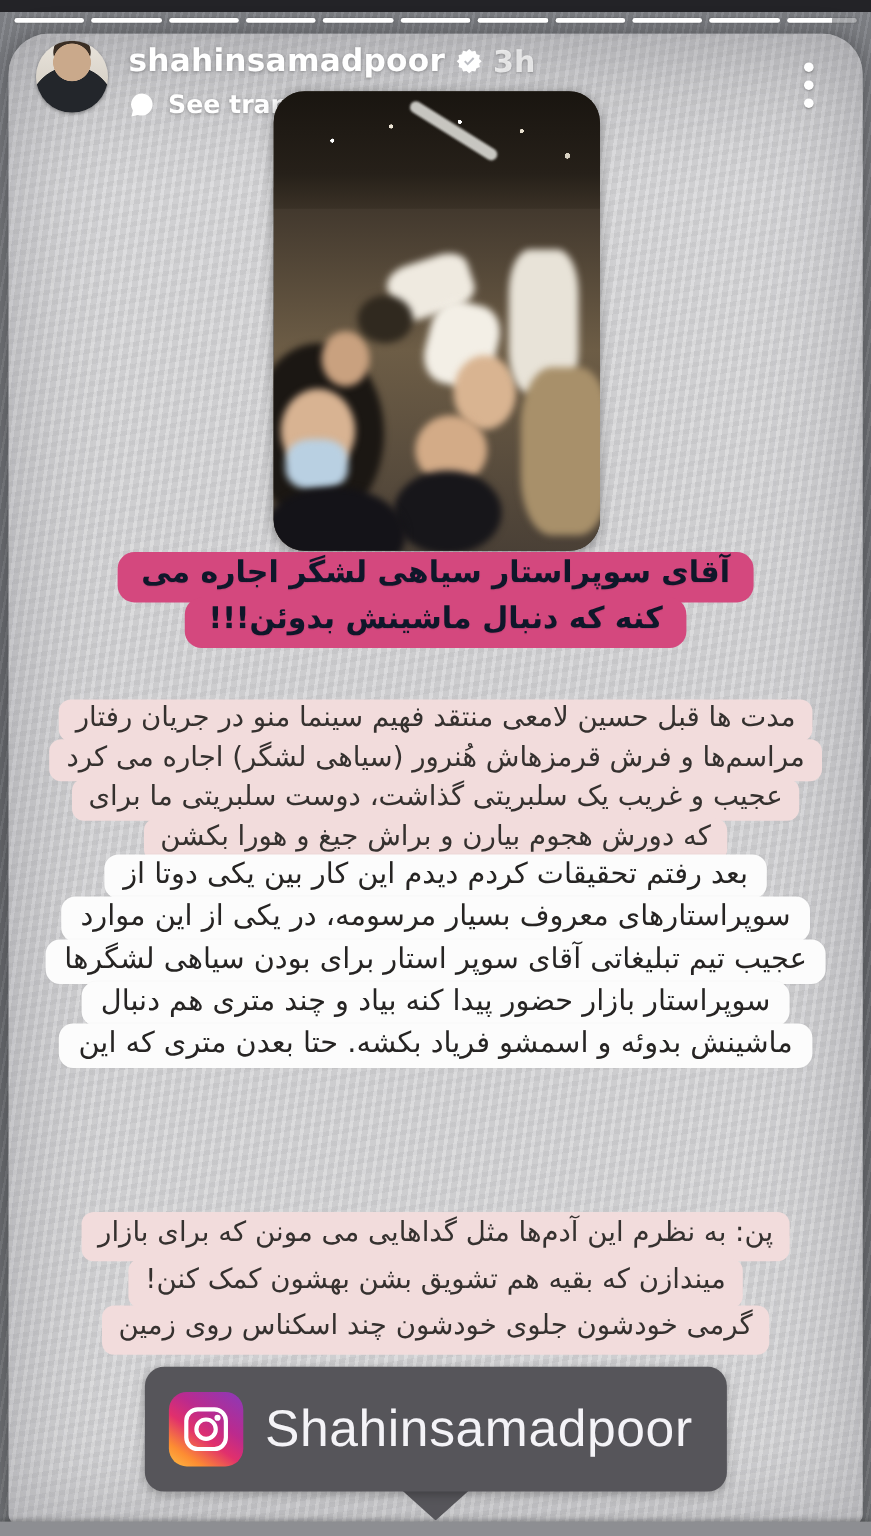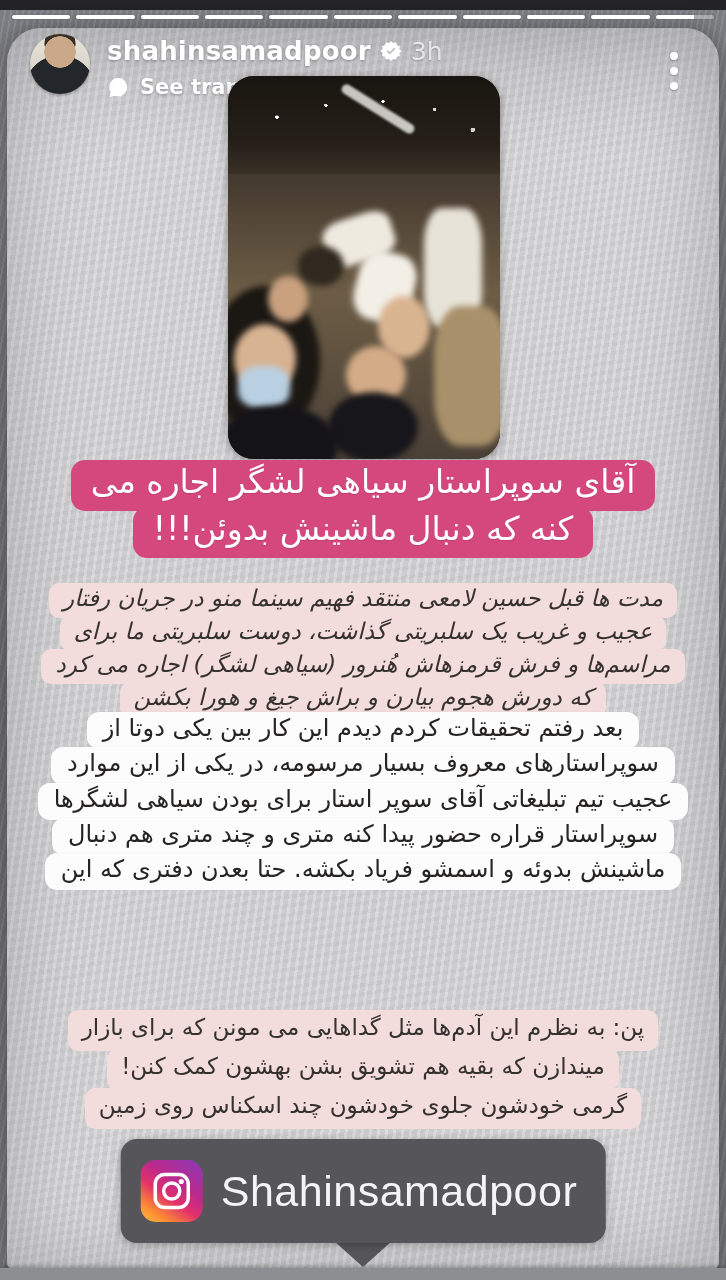--- a/index.html
+++ b/index.html
@@ -37,21 +37,21 @@
       radial-gradient(circle at 50% 30%, #caa98b 0 30%, transparent 31%),
       radial-gradient(circle at 50% 16%, #3a2e24 0 26%, transparent 27%),
       radial-gradient(circle at 50% 95%, #23262b 0 55%, transparent 56%),
       linear-gradient(180deg,#e9e4dc 0%,#d8d2c8 60%,#b9b4ac 100%);
     box-shadow:0 1px 3px rgba(0,0,0,.35);}
   .hdr-text{position:absolute;left:100px;top:8px;}
   .hdr-row{display:flex;align-items:center;gap:9px;}
   .username{color:#fff;font-size:26px;font-weight:bold;letter-spacing:.2px;
     text-shadow:0 1px 3px rgba(0,0,0,.30);}
   .badge{width:22px;height:22px;flex:0 0 auto;}
-  .timestamp{color:rgba(255,255,255,.75);font-size:25px;text-shadow:0 1px 2px rgba(0,0,0,.25);}
+  .timestamp{color:rgba(255,255,255,.75);font-size:25px;text-shadow:0 1px 2px rgba(0,0,0,.25);font-weight:bold;}
   .translate-row{display:flex;align-items:center;gap:10px;margin-top:9px;}
   .bubble-icon{width:23px;height:23px;flex:0 0 auto;}
   .translate-label{color:#fff;font-size:21px;font-weight:bold;text-shadow:0 1px 3px rgba(0,0,0,.30);}
   .kebab{position:absolute;right:30px;top:20px;width:22px;display:flex;flex-direction:column;
     align-items:center;gap:7px;padding:4px;cursor:pointer;}
   .kebab i{width:8px;height:8px;border-radius:50%;background:#fff;box-shadow:0 1px 2px rgba(0,0,0,.3);}
 
   
   .video{position:absolute;left:221px;top:48px;width:272px;height:383px;border-radius:26px;
     overflow:hidden;background:#2a241b;box-shadow:0 2px 10px rgba(0,0,0,.35);}
@@ -66,26 +66,26 @@
   .video .beam{position:absolute;left:108px;top:28px;width:84px;height:10px;background:rgba(255,255,250,.75);
     transform:rotate(32deg);border-radius:5px;filter:blur(1px);}
   .crowd{position:absolute;left:0;top:80px;right:0;bottom:0;
     background:linear-gradient(180deg,#3c332a 0%,#6d5d46 45%,#4a4036 100%);}
   .blob{position:absolute;border-radius:50%;filter:blur(3px);}
 
   
   .tblock{position:absolute;left:0;right:0;text-align:center;direction:rtl;z-index:3;}
   .tblock .line{display:table;margin:0 auto;white-space:nowrap;}
   .title-block{top:436px;}
-  .title-block .line{background:#d4487e;color:#ffffff;font-size:33px;font-weight:400;
+  .title-block .line{background:#d4487e;color:#0f172a;font-size:25px;font-weight:700;
     padding:3px 20px 10px;border-radius:14px;margin-top:-4px;line-height:1.15;
     text-shadow:0 1px 1px rgba(0,0,0,.1);}
   .pale .line{background:#f2dcdc;color:#35312f;border-radius:10px;margin-top:-2px;}
   .intro-block{top:557px;}
-  .intro-block .line{font-size:23px;padding:2px 14px 6px;line-height:1.18;font-style:italic;}
+  .intro-block .line{font-size:23px;padding:2px 14px 6px;line-height:1.18;}
   .body-block{top:686px;}
   .body-block .line{background:#fcfcfc;color:#262423;font-size:24px;padding:2px 16px 6px;
     border-radius:12px;margin-top:-2px;line-height:1.22;
     box-shadow:0 0 0 1px rgba(0,0,0,.015);}
   .ps-block{top:984px;}
   .ps-block .line{font-size:23px;padding:3px 14px 8px;line-height:1.30;}
 
   
   .mention{position:absolute;left:50%;top:1111px;transform:translateX(-50%);
     background:#56555a;border-radius:16px;height:104px;display:flex;align-items:center;
@@ -167,32 +167,32 @@
 
   <div class="tblock title-block">
 
   <div class="line">آقای سوپراستار سیاهی لشگر اجاره می</div>
       <div class="line">کنه که دنبال ماشینش بدوئن!!!</div>
     </div>
 
   <div class="tblock pale intro-block">
 
   <div class="line">مدت ها قبل حسین لامعی منتقد فهیم سینما منو در جریان رفتار</div>
+      <div class="line">مراسم‌ها و فرش قرمزهاش هُنرور (سیاهی لشگر) اجاره می کرد</div>
       <div class="line">عجیب و غریب یک سلبریتی گذاشت، دوست سلبریتی ما برای</div>
-      <div class="line">مراسم‌ها و فرش قرمزهاش هُنرور (سیاهی لشگر) اجاره می کرد</div>
       <div class="line">که دورش هجوم بیارن و براش جیغ و هورا بکشن</div>
     </div>
 
   <div class="tblock body-block">
 
   <div class="line">بعد رفتم تحقیقات کردم دیدم این کار بین یکی دوتا از</div>
       <div class="line">سوپراستارهای معروف بسیار مرسومه، در یکی از این موارد</div>
       <div class="line">عجیب تیم تبلیغاتی آقای سوپر استار برای بودن سیاهی لشگرها</div>
-      <div class="line">سوپراستار قراره حضور پیدا کنه متری و چند متری هم دنبال</div>
-      <div class="line">ماشینش بدوئه و اسمشو فریاد بکشه. حتا بعدن دفتری که این</div>
+      <div class="line">سوپراستار بازار حضور پیدا کنه بیاد و چند متری هم دنبال</div>
+      <div class="line">ماشینش بدوئه و اسمشو فریاد بکشه. حتا بعدن متری که این</div>
     </div>
 
   <div class="tblock pale ps-block">
 
   <div class="line">پن: به نظرم این آدم‌ها مثل گداهایی می مونن که برای بازار</div>
       <div class="line">میندازن که بقیه هم تشویق بشن بهشون کمک کنن!</div>
       <div class="line">گرمی خودشون جلوی خودشون چند اسکناس روی زمین</div>
     </div>
 
   <div class="mention-tail"></div>

